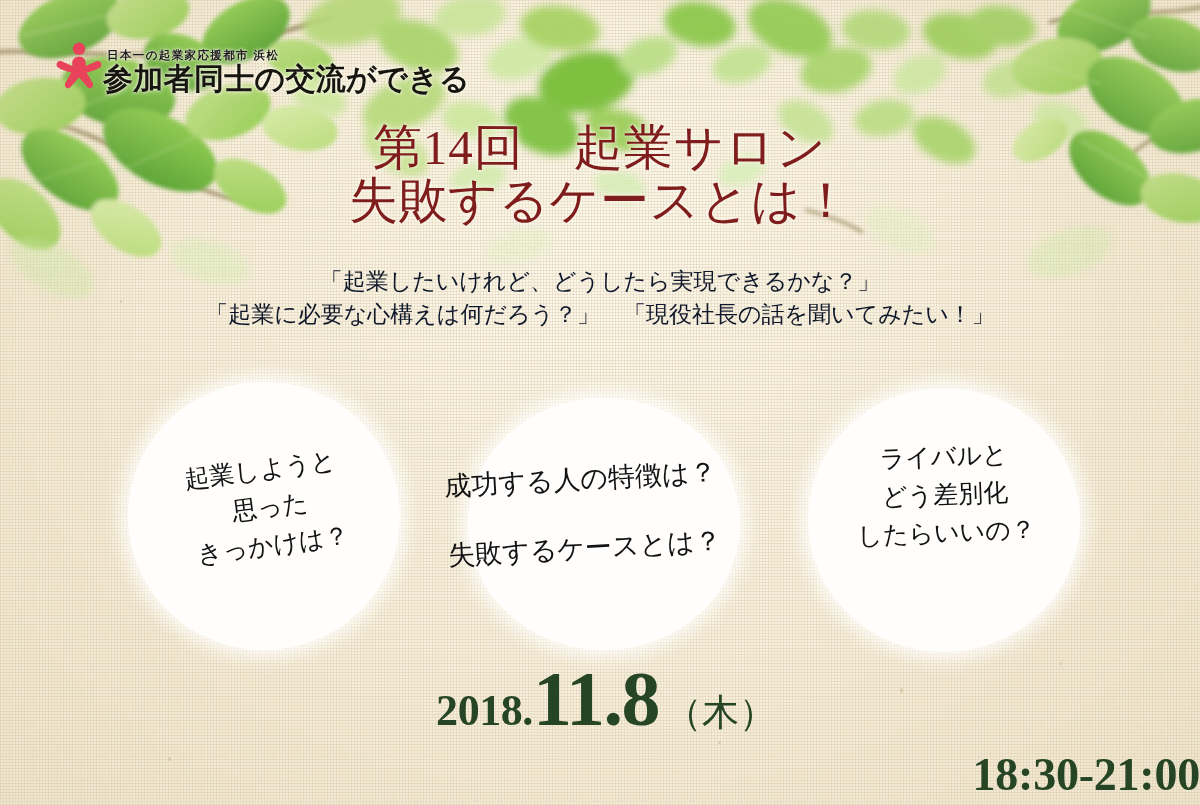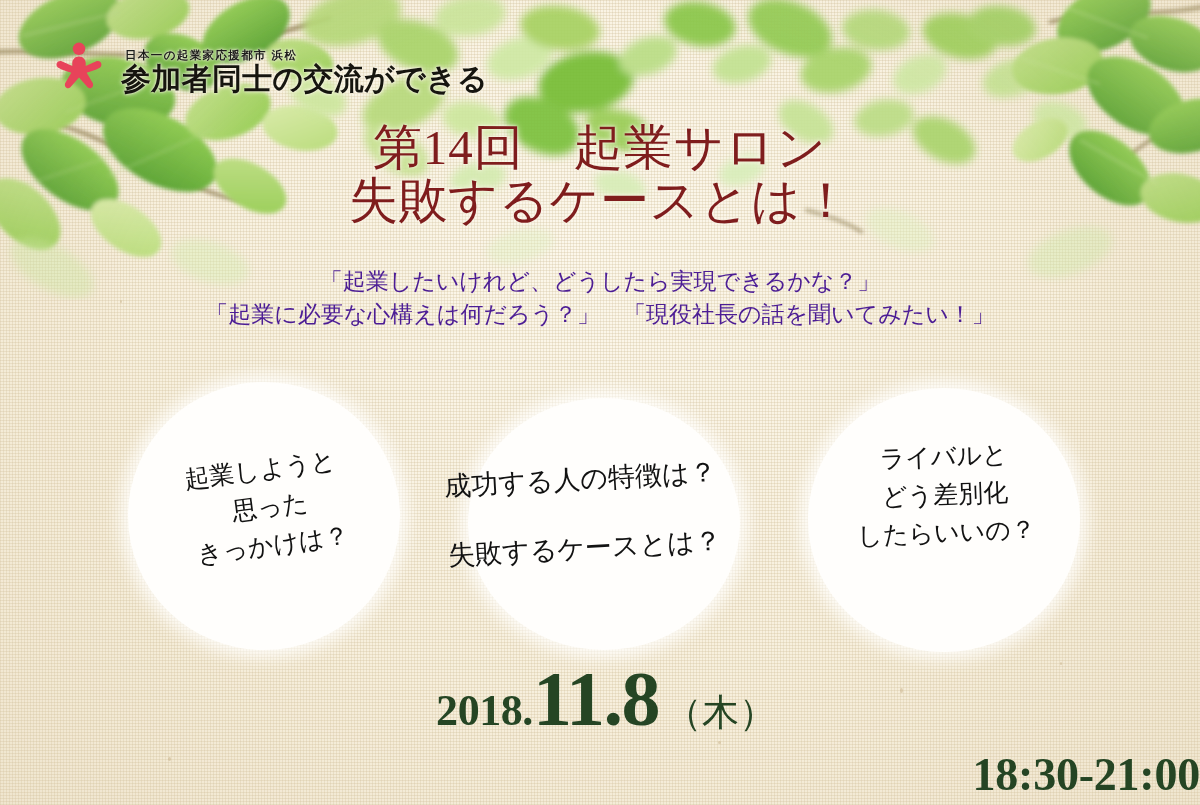--- a/index.html
+++ b/index.html
@@ -33,21 +33,21 @@
   }
   
   .foliage{
     position:absolute;left:0;top:0;width:1200px;height:300px;
     pointer-events:none;
   }
   .foliage svg{display:block;}
   
   .logo-block{
     position:absolute;left:55px;top:42px;
-    display:flex;align-items:flex-end;gap:18px;
+    display:flex;align-items:flex-end;gap:0;
     z-index:6;
   }
   .logo-mark{width:48px;height:52px;flex:0 0 48px;}
   .logo-texts{display:flex;flex-direction:column;line-height:1;}
   .logo-tag{
     font-size:11.5px;color:#1d1d1b;letter-spacing:.12em;
     font-weight:700;margin-bottom:3px;margin-left:4px;
     white-space:nowrap;
     text-shadow:0 0 2px #fdf8ec,0 0 4px #fdf8ec;
   }
@@ -67,21 +67,21 @@
     font-size:49px;line-height:1.08;font-weight:400;
     letter-spacing:.02em;
     text-shadow:0 0 3px rgba(253,248,236,.95),0 0 7px rgba(253,248,236,.8);
   }
   .headline .line2{letter-spacing:.01em;}
   
   .lead{
     position:absolute;left:0;right:0;top:266px;
     text-align:center;z-index:5;
     font-family:"Liberation Serif","DejaVu Serif",serif;
-    color:#4c1d95;
+    color:#0f172a;
   }
   .lead .l{line-height:1.42;white-space:nowrap;}
   .lead .l1{font-size:23px;}
   .lead .l2{font-size:23px;}
   .lead .l3{font-size:23px;}
   
   .bubble{
     position:absolute;border-radius:50%;
     background:#fffefc;
     box-shadow:0 0 16px 8px rgba(255,255,255,.75);

